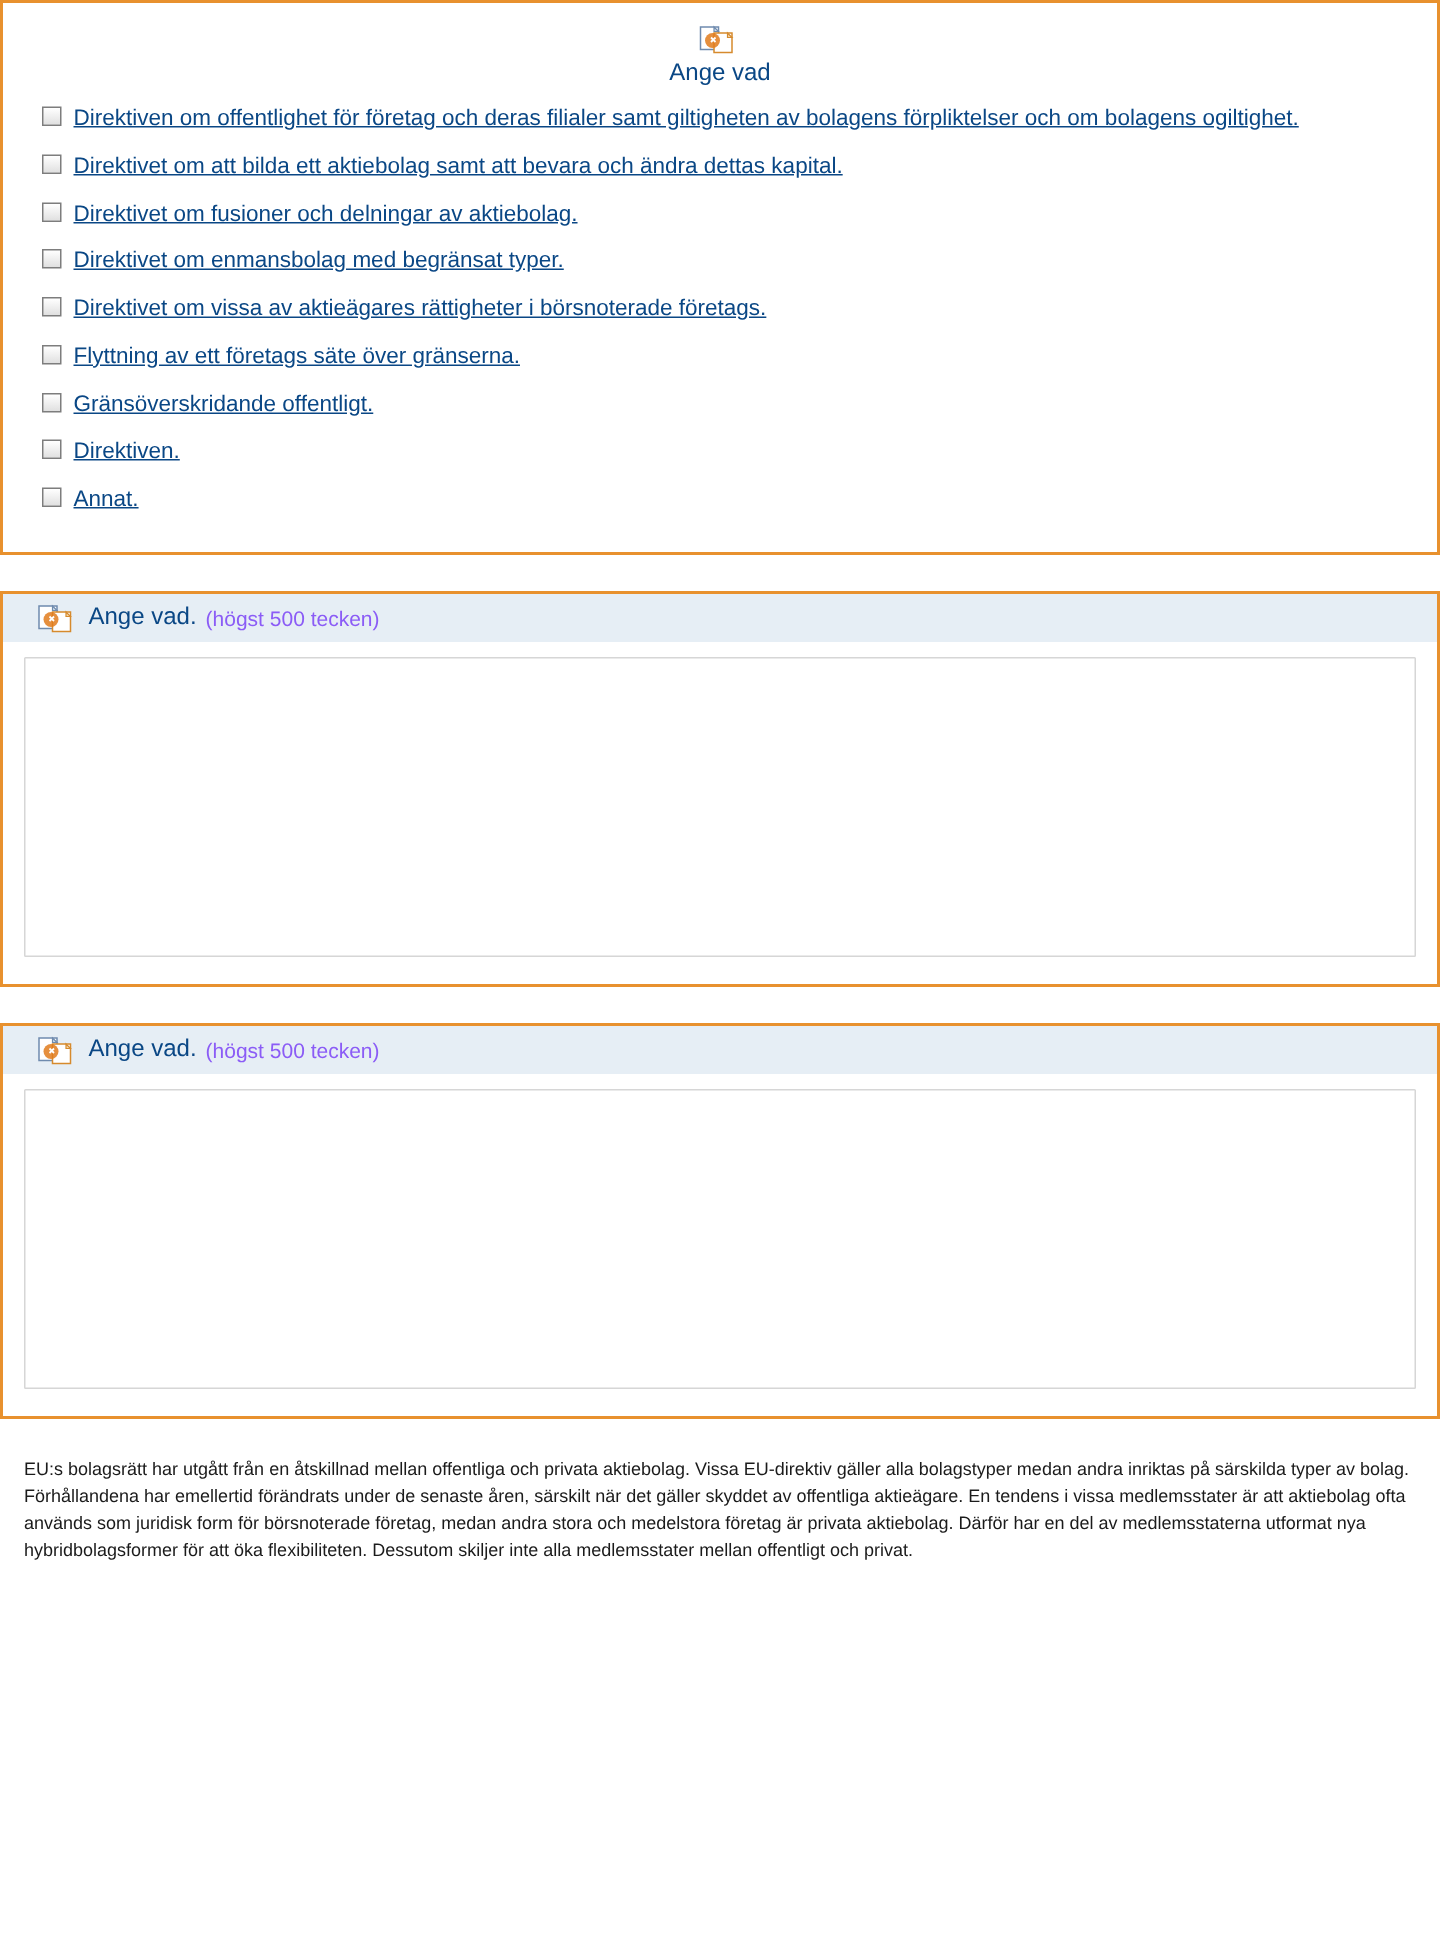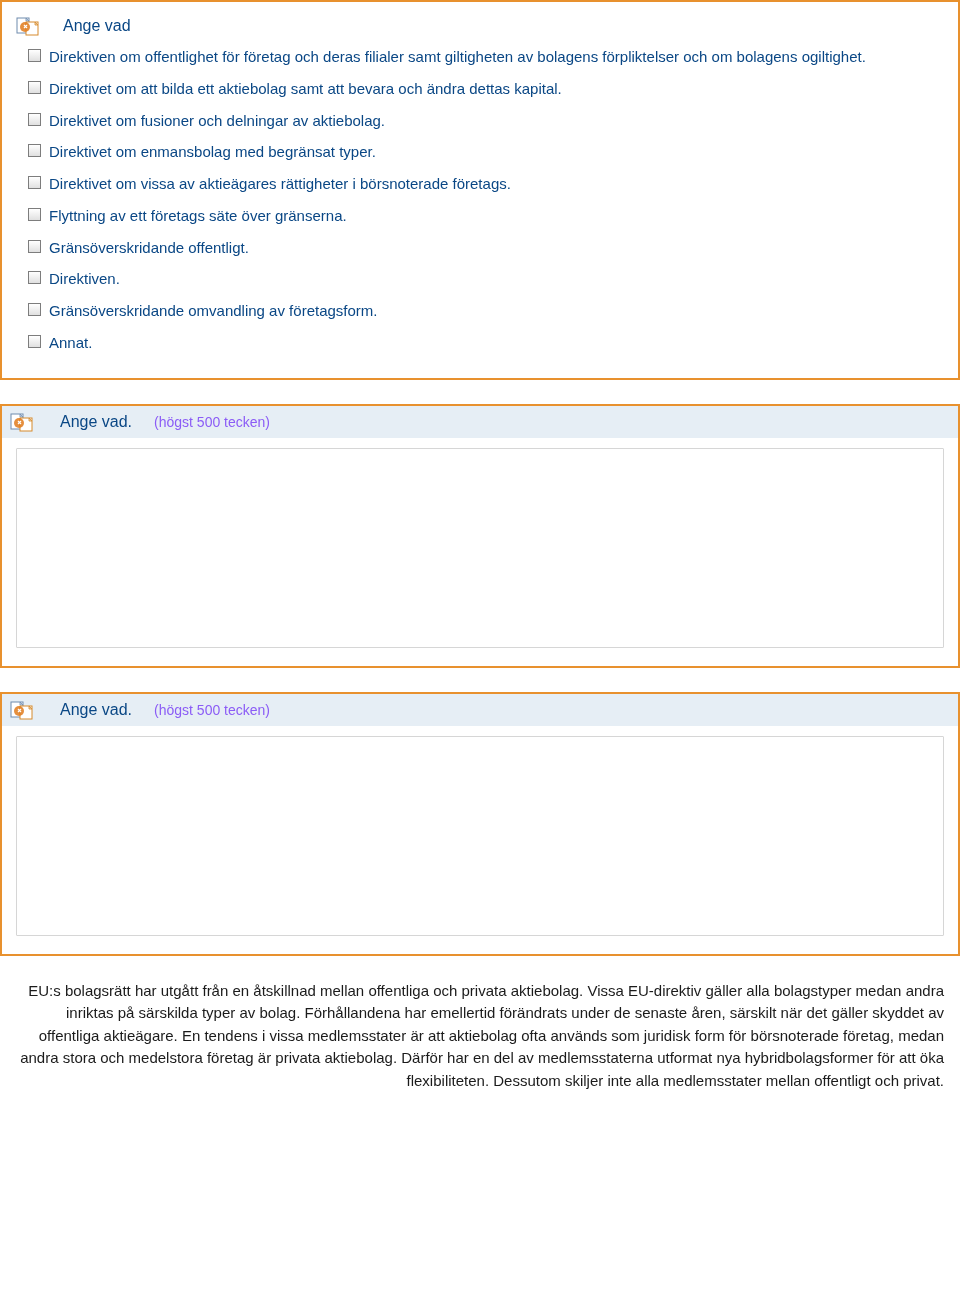--- a/index.html
+++ b/index.html
@@ -11,30 +11,31 @@
     color: #0a4785;
   }
   .box-orange {
     border: 2px solid #e8912e;
     margin: 0 0 24px 0;
     padding: 10px 14px 18px 14px;
   }
   .section-hdr {
     display: flex;
     align-items: center;
-    gap: 19px;
+    gap: 4px;
     margin: 4px 0 10px 0;
+    flex-direction: column;
   }
   .section-hdr-blue {
     background: #e6eef5;
-    padding: 6px 8px;
+    padding: 6px 23px;
     margin: -10px -14px 10px -14px;
     display: flex;
     align-items: center;
-    gap: 22px;
+    gap: 6px;
   }
   .hdr-title {
     color: #0a4785;
     font-size: 16px;
   }
   .hint {
     color: #8b5cf6;
     font-size: 14px;
   }
   .doc-icon {
@@ -55,35 +56,35 @@
     flex: 0 0 auto;
     width: 13px;
     height: 13px;
     margin-top: 3px;
     border: 1px solid #7d7d7d;
     background: linear-gradient(#ffffff,#e0e0e0);
   }
   .checkbox-row .lbl {
     color: #0a4785;
     font-size: 15px;
+    text-decoration: underline;
   }
   .textarea-box {
     background: #ffffff;
     border: 1px solid #d6d6d6;
     border-radius: 1px;
     width: 100%;
     height: 200px;
     margin-top: 2px;
   }
   .paragraph {
     color: #1b1b1b;
-    font-size: 15px;
+    font-size: 12px;
     line-height: 1.5;
     padding: 0 16px 12px 16px;
-    text-align: right;
   }
 </style>
 </head>
 <body>
 
 <div class="box-orange">
   <div class="section-hdr">
     <span class="doc-icon">
       <svg width="28" height="20" viewBox="0 0 28 20">
         <rect x="1" y="2" width="12" height="15" fill="#fff" stroke="#6f8bae" stroke-width="1"></rect>
@@ -125,24 +126,20 @@
       <div class="checkbox-row">
         <span class="cbx"></span>
         <span class="lbl">Gränsöverskridande offentligt.</span>
       </div>
       <div class="checkbox-row">
         <span class="cbx"></span>
         <span class="lbl">Direktiven.</span>
       </div>
       <div class="checkbox-row">
         <span class="cbx"></span>
-        <span class="lbl">Gränsöverskridande omvandling av företagsform.</span>
-      </div>
-      <div class="checkbox-row">
-        <span class="cbx"></span>
         <span class="lbl">Annat.</span>
       </div>
     </div>
 </div>
 
 <div class="box-orange">
   <div class="section-hdr-blue">
     <span class="doc-icon">
       <svg width="28" height="20" viewBox="0 0 28 20">
         <rect x="1" y="2" width="12" height="15" fill="#fff" stroke="#6f8bae" stroke-width="1"></rect>

